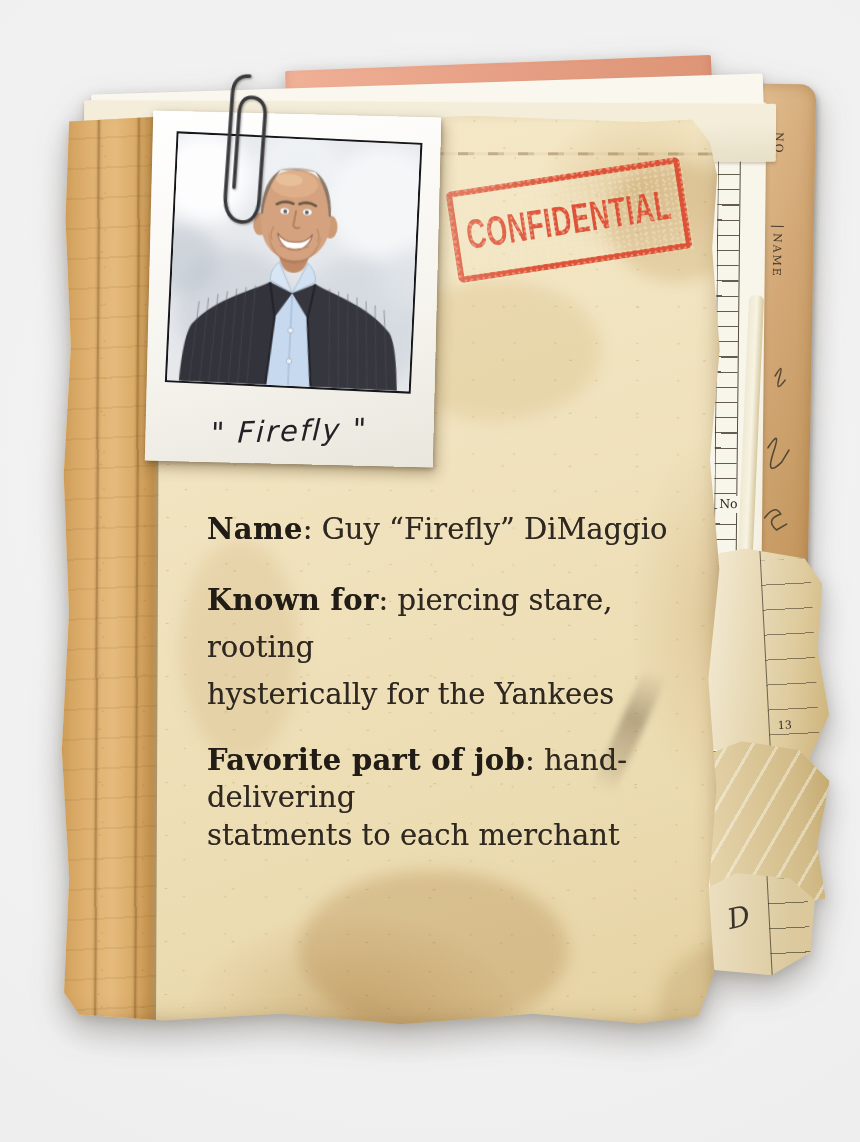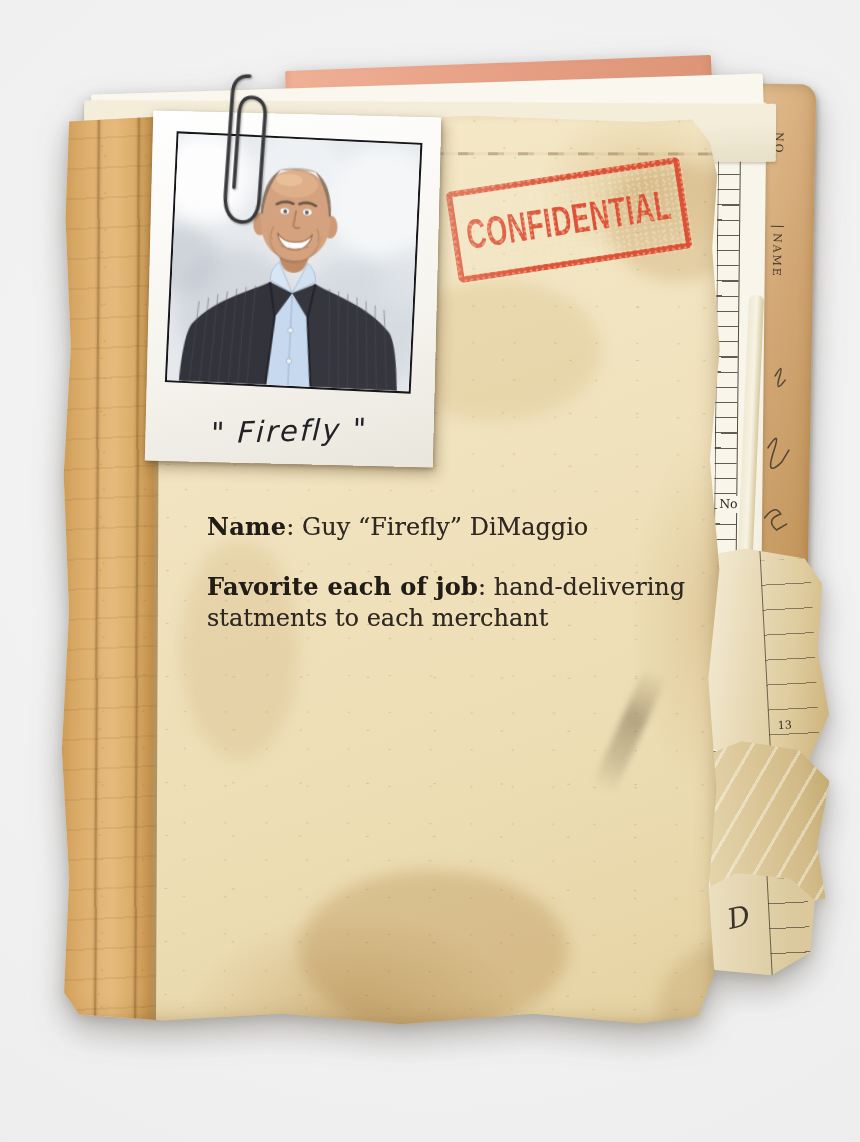--- a/index.html
+++ b/index.html
@@ -132,21 +132,21 @@
   .photo-area svg{display:block;width:100%;height:100%;}
   .caption{position:absolute;left:0;right:0;bottom:16px;text-align:center;
     font-family:"DejaVu Sans", sans-serif;font-style:italic;font-size:29px;color:#222126;
     letter-spacing:2px;transform:rotate(-3deg) skewX(-4deg);}
 
   
   .paperclip{left:221px;top:70px;width:46px;height:176px;z-index:14;transform:rotate(4deg);
     filter:drop-shadow(1px 1.2px .8px rgba(0,0,0,.35));}
 
   
-  .dossier-text{left:207px;top:511px;width:512px;z-index:12;color:#2e2821;font-size:24px;}
+  .dossier-text{left:207px;top:511px;width:512px;z-index:12;color:#2e2821;font-size:29px;}
   .dossier-text p{margin:0 0 28px 0;line-height:1.3;
     text-shadow:0 0 .6px rgba(46,40,33,.5);}
   .dossier-text p.f2{line-height:1.62;margin-bottom:24px;}
   .dossier-text p.f3{margin-bottom:41px;}
   .dossier-text p.f4{margin-bottom:0;}
   .dossier-text b{font-weight:700;color:#211c15;letter-spacing:.3px;}
   .dossier-text .val{white-space:pre-line;}
 </style>
 </head>
 <body>
@@ -264,18 +264,20 @@
       </div>
       <div class="caption">" Firefly "</div>
     </div>
 
     <svg class="paperclip" viewBox="0 0 46 176">
       <path d="M23,6 C12,6 7,13 7,24 L7,126 C7,143 15,152 25,152 C35,152 41,143 41,128 L41,44 C41,33 35,27 27,27 C19,27 15,33 15,44 L15,118" fill="none" stroke="#3a3a3c" stroke-width="3.4" stroke-linecap="round"></path>
     </svg>
 
     <div class="dossier-text">
       <p class="f0"><b>Name</b><span>: </span><span class="val">Guy “Firefly” DiMaggio</span></p>
-      <p class="f4"><b>Favorite each of job</b><span>: </span><span class="val">hand-delivering
+      <p class="f2"><b>Known for</b><span>: </span><span class="val">piercing stare, rooting
+hysterically for the Yankees</span></p>
+      <p class="f4"><b>Favorite part of job</b><span>: </span><span class="val">hand-delivering
 statments to each merchant</span></p>
     </div>
 
   </div>
 </div>
 
 </body></html>

